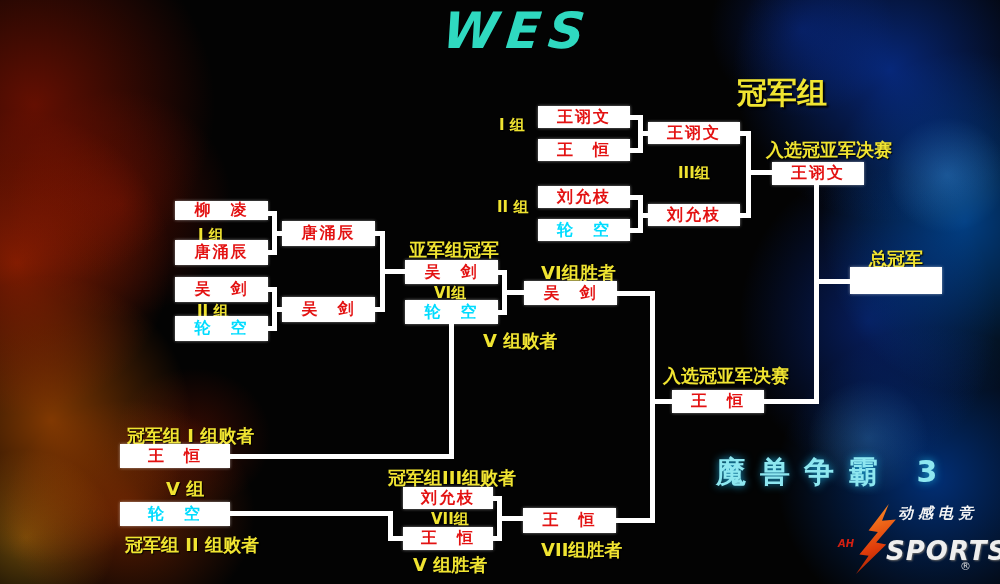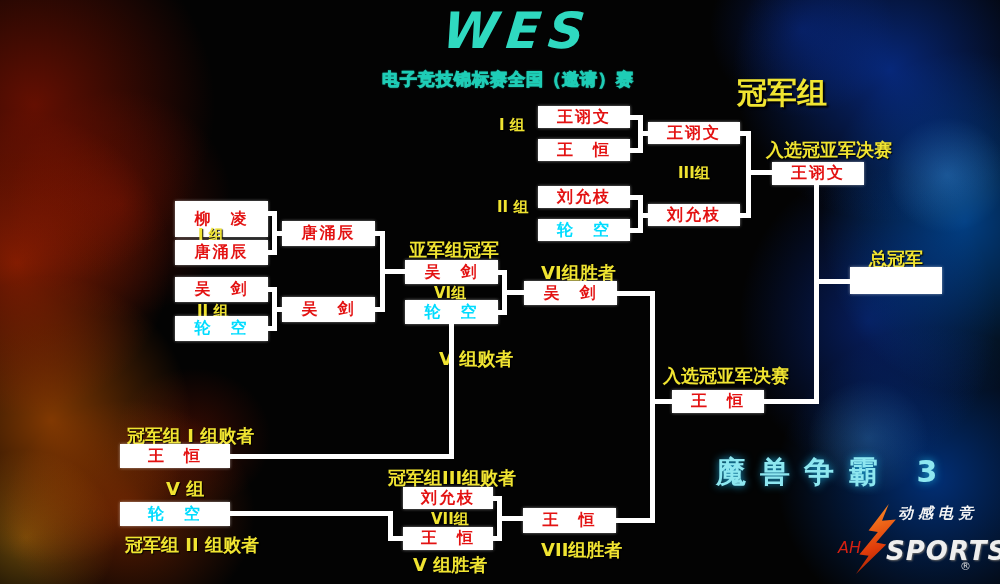--- a/index.html
+++ b/index.html
@@ -41,36 +41,35 @@
        color:#8f1009;font-size:17px;font-weight:bold;letter-spacing:1px;white-space:nowrap;
        -webkit-text-stroke:1px #1ecdb6;text-shadow:0 0 2px #1ecdb6;}
   #game-title{position:absolute;left:716px;top:452px;color:#8ee7f0;font-size:30px;
        font-weight:bold;letter-spacing:14px;white-space:nowrap;text-shadow:0 0 8px #1899c9;}
   
   #sponsor{position:absolute;left:820px;top:500px;width:178px;height:80px;}
   #bolt{position:absolute;left:36px;top:4px;width:42px;height:70px;
        background:linear-gradient(160deg,#ff9a2a,#e03c0a 60%,#8a1600);
        clip-path:polygon(78% 0%, 30% 38%, 52% 40%, 8% 72%, 30% 74%, 0% 100%, 72% 58%, 48% 55%, 95% 22%, 62% 24%);
        filter:drop-shadow(0 0 2px #fff);}
-  #ah{position:absolute;left:18px;top:38px;color:#d42012;font-size:16px;font-style:italic;font-weight:normal;}
+  #ah{position:absolute;left:18px;top:38px;color:#d42012;font-size:10px;font-style:italic;font-weight:bold;}
   #brand-cn{position:absolute;left:78px;top:4px;color:#f5f5f5;font-size:15px;font-weight:bold;
        font-style:italic;letter-spacing:5px;white-space:nowrap;}
   #brand-en{position:absolute;left:66px;top:36px;color:#eeeeee;font-size:26px;font-weight:900;
        font-style:italic;letter-spacing:1px;text-shadow:1px 1px 2px #666;}
   #reg{position:absolute;left:140px;top:60px;color:#ddd;font-size:11px;}
 </style>
 </head>
 <body>
 
 <div id="stage">
   <div class="fire-left"></div>
   <div class="fire-right"></div>
 
   <div id="wes-logo">WES</div>
-  <div id="subtitle">电子竞技锦标赛全国（邀请）赛</div>
   <div class="big-title" style="left:737px;top:73px;font-size:30px;">冠军组</div>
 
   <div class="lbl small" style="left:499px;top:116px;">I 组</div>
   <div class="box" style="left:538px;top:106px;width:92px;height:22px;">王诩文</div>
   <div class="box" style="left:538px;top:139px;width:92px;height:22px;">王　恒</div>
   <div class="line" style="left:630px;top:115px;width:8px;height:5px;"></div>
   <div class="line" style="left:630px;top:148px;width:8px;height:5px;"></div>
   <div class="line" style="left:638px;top:115px;width:5px;height:38px;"></div>
   <div class="line" style="left:638px;top:131px;width:10px;height:5px;"></div>
   <div class="box" style="left:648px;top:122px;width:92px;height:22px;">王诩文</div>
@@ -92,21 +91,21 @@
   <div class="line" style="left:746px;top:170px;width:26px;height:5px;"></div>
 
   <div class="lbl" style="left:766px;top:138px;">入选冠亚军决赛</div>
   <div class="box" style="left:772px;top:162px;width:92px;height:23px;">王诩文</div>
 
   <div class="line" style="left:814px;top:185px;width:5px;height:219px;"></div>
   <div class="line" style="left:814px;top:279px;width:36px;height:5px;"></div>
   <div class="lbl" style="left:869px;top:247px;">总冠军</div>
   <div class="box" style="left:850px;top:267px;width:92px;height:27px;"></div>
 
-  <div class="box" style="left:175px;top:201px;width:93px;height:36px;">柳　凌</div>
+  <div class="box" style="left:175px;top:201px;width:93px;height:19px;">柳　凌</div>
   <div class="lbl small" style="left:198px;top:226px;">I 组</div>
   <div class="box" style="left:175px;top:240px;width:93px;height:25px;">唐涌辰</div>
   <div class="line" style="left:268px;top:211px;width:8px;height:5px;"></div>
   <div class="line" style="left:268px;top:250px;width:8px;height:5px;"></div>
   <div class="line" style="left:272px;top:211px;width:5px;height:44px;"></div>
   <div class="line" style="left:272px;top:231px;width:10px;height:5px;"></div>
   <div class="box" style="left:282px;top:221px;width:93px;height:25px;">唐涌辰</div>
 
   <div class="box" style="left:175px;top:277px;width:93px;height:25px;">吴　剑</div>
   <div class="lbl small" style="left:197px;top:302px;">II 组</div>
@@ -119,21 +118,21 @@
 
   <div class="line" style="left:375px;top:231px;width:9px;height:5px;"></div>
   <div class="line" style="left:375px;top:307px;width:9px;height:5px;"></div>
   <div class="line" style="left:380px;top:231px;width:5px;height:81px;"></div>
   <div class="line" style="left:380px;top:269px;width:25px;height:5px;"></div>
 
   <div class="lbl" style="left:409px;top:238px;">亚军组冠军</div>
   <div class="box" style="left:405px;top:260px;width:93px;height:24px;">吴　剑</div>
   <div class="lbl small" style="left:434px;top:284px;">VI组</div>
   <div class="box bye" style="left:405px;top:300px;width:93px;height:24px;">轮　空</div>
-  <div class="lbl" style="left:439px;top:329px;margin-top:18px;">V 组败者</div>
+  <div class="lbl" style="left:483px;top:329px;">V 组败者</div>
   <div class="line" style="left:498px;top:270px;width:8px;height:5px;"></div>
   <div class="line" style="left:498px;top:310px;width:8px;height:5px;"></div>
   <div class="line" style="left:502px;top:270px;width:5px;height:45px;"></div>
   <div class="line" style="left:502px;top:290px;width:22px;height:5px;"></div>
   <div class="lbl" style="left:541px;top:261px;">VI组胜者</div>
   <div class="box" style="left:524px;top:281px;width:93px;height:24px;">吴　剑</div>
 
   <div class="line" style="left:617px;top:291px;width:38px;height:5px;"></div>
   <div class="line" style="left:650px;top:291px;width:5px;height:230px;"></div>
   <div class="line" style="left:655px;top:399px;width:17px;height:5px;"></div>

